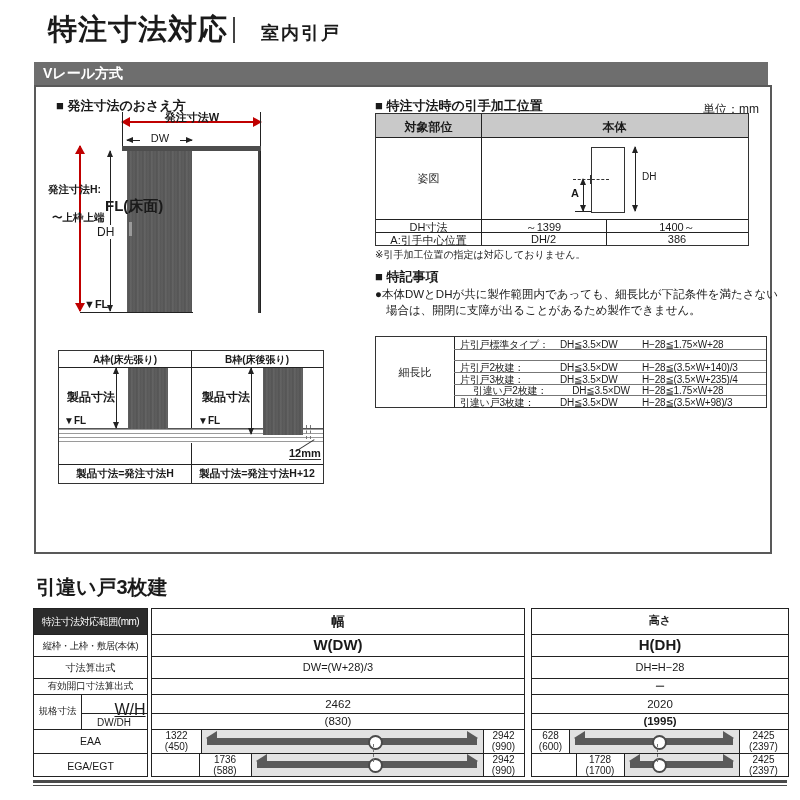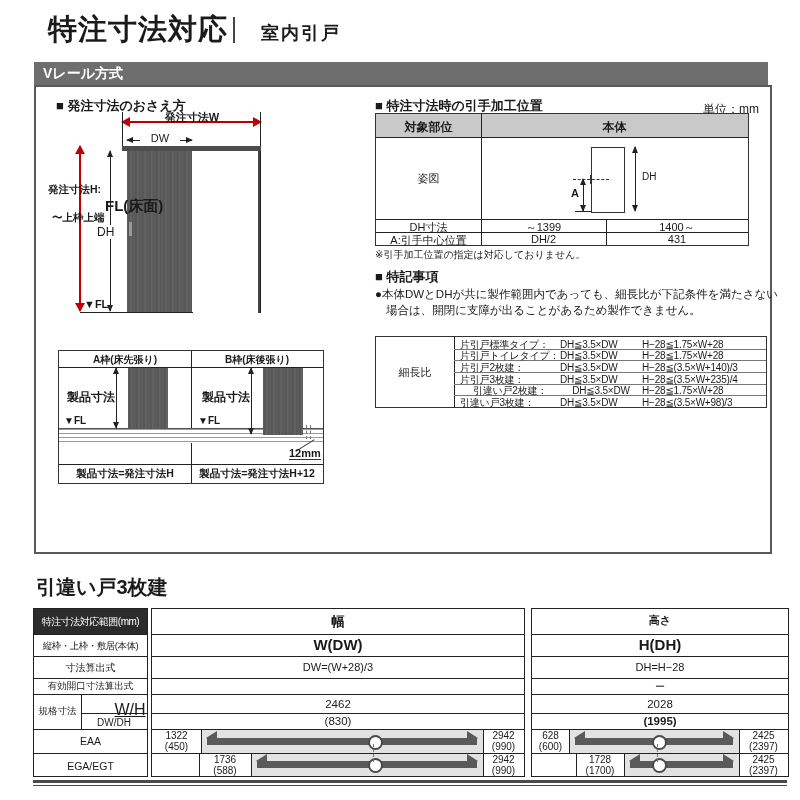--- a/index.html
+++ b/index.html
@@ -153,39 +153,38 @@
         <div class="kv d"></div>
     </div>
     <div class="t b" style="left:195px;top:73px;font-size:11px;">A</div>
     <div class="hl" style="left:199px;top:97px;width:16px;"></div>
 
     <div class="t ctr" style="left:0;top:106px;width:105px;font-size:11px;">DH寸法</div>
     <div class="t ctr" style="left:105px;top:106px;width:125px;font-size:11px;">～1399</div>
     <div class="t ctr" style="left:230px;top:106px;width:142px;font-size:11px;">1400～</div>
     <div class="t ctr" style="left:0;top:119px;width:105px;font-size:11px;">A:引手中心位置</div>
     <div class="t ctr" style="left:105px;top:119px;width:125px;font-size:11px;">DH/2</div>
-    <div class="t ctr" style="left:230px;top:119px;width:142px;font-size:11px;">431</div>
+    <div class="t ctr" style="left:230px;top:119px;width:142px;font-size:11px;">386</div>
   </div>
   <div class="t" style="left:375px;top:248px;font-size:10px;">※引手加工位置の指定は対応しておりません。</div>
 
   <div class="t b" style="left:375px;top:268px;font-size:13px;">■ 特記事項</div>
   <div class="t" style="left:375px;top:287px;font-size:11.5px;">●本体DWとDHが共に製作範囲内であっても、細長比が下記条件を満たさない</div>
   <div class="t" style="left:386px;top:303px;font-size:11.5px;">場合は、開閉に支障が出ることがあるため製作できません。</div>
 
   <div class="abs" style="left:375px;top:336px;width:390px;height:70px;border:1.5px solid #333;background:#fff;">
     <div class="vl" style="left:78px;top:0;height:70px;"></div>
     <div class="hl" style="left:78px;top:11.5px;width:312px;background:#777;"></div>
     <div class="hl" style="left:78px;top:23px;width:312px;background:#777;"></div>
     <div class="hl" style="left:78px;top:35px;width:312px;background:#777;"></div>
     <div class="hl" style="left:78px;top:46.5px;width:312px;background:#777;"></div>
     <div class="hl" style="left:78px;top:58px;width:312px;background:#777;"></div>
     <div class="t ctr" style="left:0;top:28px;width:78px;font-size:11px;">細長比</div>
 
     <div class="t" style="left:84px;top:0.5px;font-size:10px;letter-spacing:-0.2px;"><span style="display:inline-block;width:100px;">片引戸標準タイプ：</span><span style="display:inline-block;width:82px;">DH≦3.5×DW</span><span>H−28≦1.75×W+28</span></div>
-    <div class="t" style="left:84px;top:12px;font-size:10px;letter-spacing:-0.2px;"><span style="display:inline-block;width:100px;">片引戸トイレタイプ：</span><span style="display:inline-block;width:82px;">DH≦3.5×DW</span><span>H−28≦1.75×W+28</span></div>
     <div class="t" style="left:84px;top:23.5px;font-size:10px;letter-spacing:-0.2px;"><span style="display:inline-block;width:100px;">片引戸2枚建：</span><span style="display:inline-block;width:82px;">DH≦3.5×DW</span><span>H−28≦(3.5×W+140)/3</span></div>
     <div class="t" style="left:84px;top:35.5px;font-size:10px;letter-spacing:-0.2px;"><span style="display:inline-block;width:100px;">片引戸3枚建：</span><span style="display:inline-block;width:82px;">DH≦3.5×DW</span><span>H−28≦(3.5×W+235)/4</span></div>
     <div class="t" style="left:84px;top:47px;font-size:10px;letter-spacing:-0.2px;text-align:center;"><span style="display:inline-block;width:100px;">引違い戸2枚建：</span><span style="display:inline-block;width:82px;">DH≦3.5×DW</span><span>H−28≦1.75×W+28</span></div>
     <div class="t" style="left:84px;top:58.5px;font-size:10px;letter-spacing:-0.2px;"><span style="display:inline-block;width:100px;">引違い戸3枚建：</span><span style="display:inline-block;width:82px;">DH≦3.5×DW</span><span>H−28≦(3.5×W+98)/3</span></div>
   </div>
 
   <div class="t b" style="left:36px;top:574px;font-size:20px;">引違い戸3枚建</div>
 
   <div class="abs" style="left:33px;top:608px;width:113px;height:167px;border:1.5px solid #222;background:#fff;">
     <div class="abs" style="left:0;top:0;width:113px;height:25px;background:#2b2b2b;">
@@ -255,21 +254,21 @@
     <div class="hl" style="left:0;top:47px;width:256px;"></div>
     <div class="hl" style="left:0;top:69px;width:256px;"></div>
     <div class="hl" style="left:0;top:85px;width:256px;"></div>
     <div class="hl" style="left:0;top:104px;width:256px;"></div>
     <div class="hl" style="left:0;top:120px;width:256px;"></div>
     <div class="hl" style="left:0;top:144px;width:256px;"></div>
     <div class="t b ctr" style="left:0;top:4px;width:256px;font-size:11px;">高さ</div>
     <div class="t b ctr" style="left:0;top:27px;width:256px;font-size:15px;">H(DH)</div>
     <div class="t ctr" style="left:0;top:52px;width:256px;font-size:11px;">DH=H−28</div>
     <div class="t ctr" style="left:0;top:71px;width:256px;font-size:10px;">ー</div>
-    <div class="t ctr" style="left:0;top:89px;width:256px;font-size:11.5px;">2028</div>
+    <div class="t ctr" style="left:0;top:89px;width:256px;font-size:11.5px;">2020</div>
     <div class="t ctr" style="left:0;top:106px;width:256px;font-size:11.5px;font-weight:bold;">(1995)</div>
 
     <div class="band" style="left:37px;top:121px;width:170px;height:23px;"></div>
     <div class="vl" style="left:37px;top:120px;height:24px;"></div>
     <div class="vl" style="left:207px;top:120px;height:24px;"></div>
     <div class="num2" style="left:0;top:122px;width:37px;"><span>628</span><br><span>(600)</span></div>
     <div class="gbar" style="left:43px;top:129px;width:158px;">
         <div class="gh l"></div>
         <div class="gh r"></div>
       </div>

